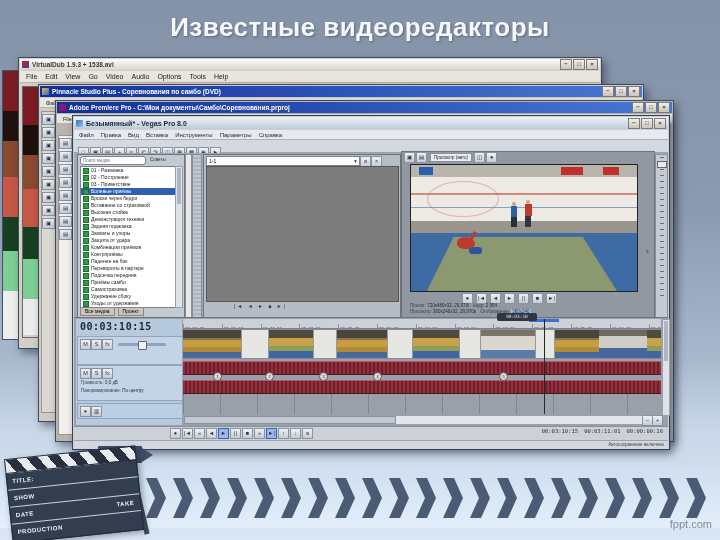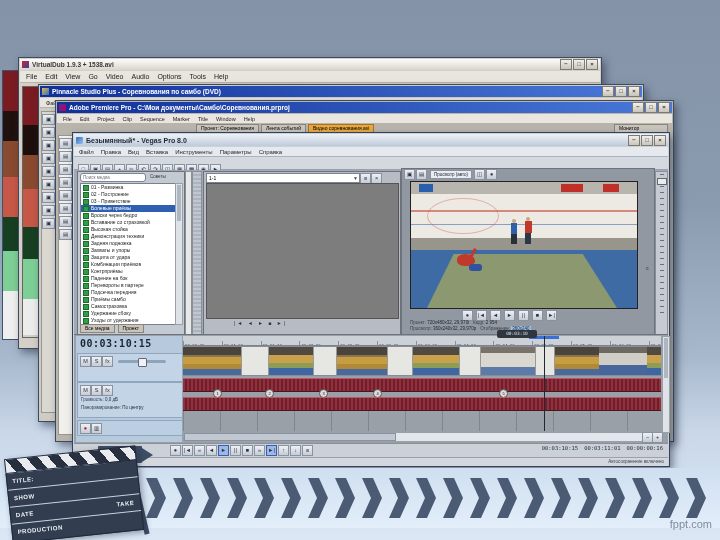--- a/index.html
+++ b/index.html
@@ -64,20 +64,21 @@
   .ptab{font-size:5px;line-height:7px;padding:0 4px;background:#c9c5bd;border:1px solid #8a867e;margin-right:2px;white-space:nowrap;overflow:hidden}
   .ptab:nth-child(3){background:#e9a93f;border-color:#a8742a}
   .tc{font-family:"DejaVu Sans Mono",monospace}
   .vstrip-seg{width:100%}
 </style>
 </head>
 <body>
 
 <div id="slide" class="nosel">
 
+  <div id="title" class="a">Известные видеоредакторы</div>
 
   <div class="a" style="left:2px;top:70px;width:15px;height:268px;border:1px solid #44506a">
     <div class="vstrip-seg" style="height:40px;background:#7a1c22"></div>
     <div class="vstrip-seg" style="height:30px;background:#20110e"></div>
     <div class="vstrip-seg" style="height:36px;background:#8a4a30"></div>
     <div class="vstrip-seg" style="height:40px;background:#c75848"></div>
     <div class="vstrip-seg" style="height:34px;background:#173f22"></div>
     <div class="vstrip-seg" style="height:40px;background:#7ecf96"></div>
     <div class="vstrip-seg" style="height:48px;background:#efefef"></div>
   </div>
@@ -178,21 +179,21 @@
         <div class="icon-btn" style="margin: 2px auto; display: block;">▤</div>
         <div class="icon-btn" style="margin: 2px auto; display: block;">▤</div>
         <div class="icon-btn" style="margin: 2px auto; display: block;">▤</div>
         <div class="icon-btn" style="margin: 2px auto; display: block;">▤</div>
         <div class="icon-btn" style="margin: 2px auto; display: block;">▤</div>
         <div class="icon-btn" style="margin: 2px auto; display: block;">▤</div>
         <div class="icon-btn" style="margin: 2px auto; display: block;">▤</div>
       </div>
   </div>
 
-  <div class="win" style="left:72px;top:132px;width:596px;height:333px;background:#ccd1d8;border:1px solid #33415c">
+  <div class="win" style="left:72px;top:115px;width:596px;height:333px;background:#ccd1d8;border:1px solid #33415c">
     <div class="tbar vegasbar">
       <span class="wico" style="background:linear-gradient(135deg,#2d6fc0,#9ec1ec);border-radius:1px"></span>
       <span>Безымянный* - Vegas Pro 8.0</span>
       <span class="wbtns">
           <span class="wbtn">−</span>
           <span class="wbtn">□</span>
           <span class="wbtn">×</span>
         </span>
     </div>
     <div class="a vmenu" style="left:1px;right:1px;top:14px;height:9px;background:#e6e9ee;border-bottom:1px solid #aab2bf">

